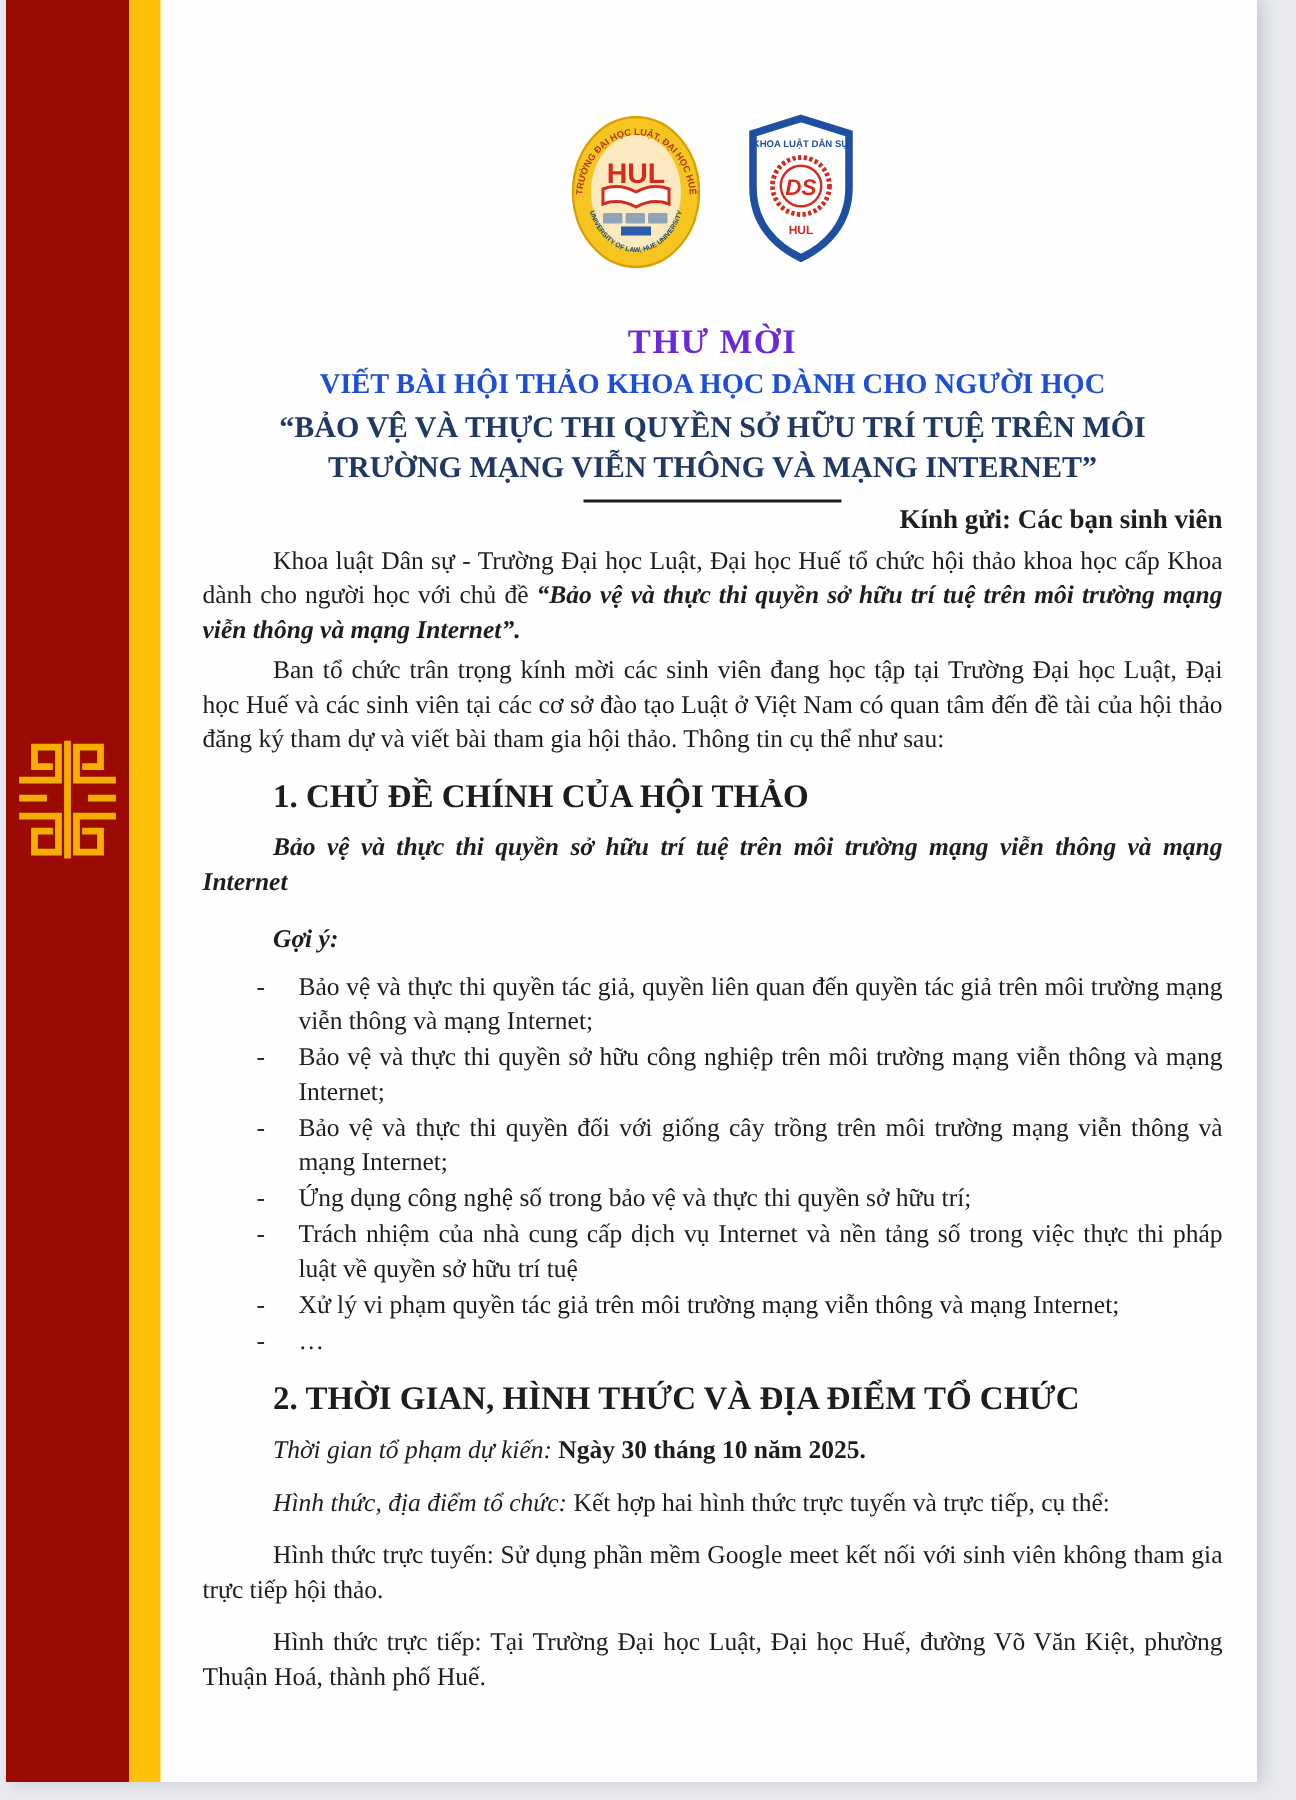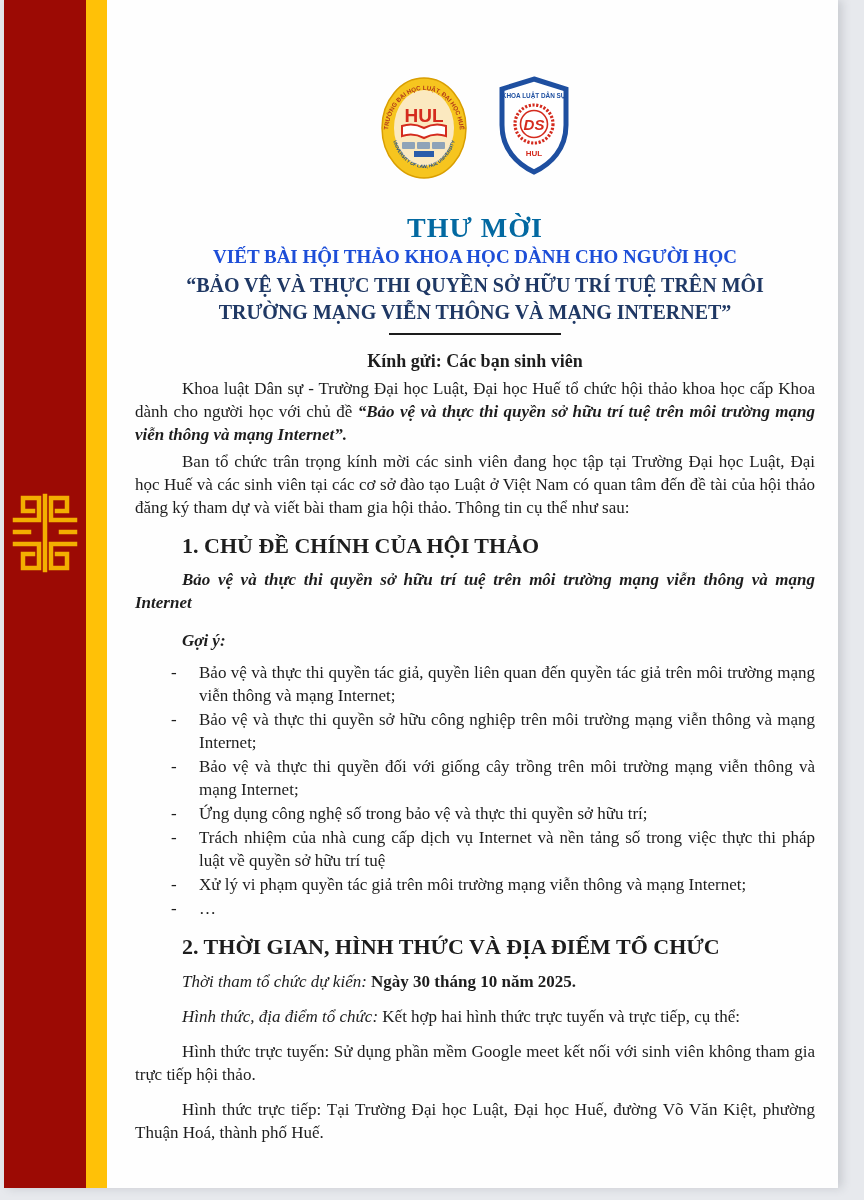--- a/index.html
+++ b/index.html
@@ -31,25 +31,25 @@
   .content {
     position:absolute; left:131px; top:0; width:680px;
     padding-top:76px;
     font-size:17px; line-height:23px;
   }
   .logos {
     display:flex; justify-content:center; align-items:flex-start; gap:30px;
     height:106px;
   }
   .title-block { margin-top:32px; text-align:center; }
-  .t1 { color:#0369a1; font-weight:bold; font-size:28px; line-height:28px; letter-spacing:1px; }
+  .t1 { color:#6d28d9; font-weight:bold; font-size:23px; line-height:28px; letter-spacing:1px; }
   .t2 { color:#1d4ed8; font-weight:bold; font-size:19px; line-height:26px; margin-top:2px; }
   .t3 { color:#1f3864; font-weight:bold; font-size:20px; line-height:27px; margin:2px auto 0; max-width:660px; }
   .title-rule { width:172px; height:0; border-bottom:2.5px solid #1c1c1c; margin:7px auto 0; }
-  .salutation { text-align:center; font-weight:bold; font-size:18px; margin-top:15px; }
+  .salutation { text-align:right; font-weight:bold; font-size:18px; }
   p.body-p { text-align:justify; text-indent:47px; margin-top:4px; }
   .theme-run { font-weight:bold; font-style:italic; }
   .h-num { font-weight:bold; font-size:22px; margin-top:15px; padding-left:47px; }
   .theme-para { font-weight:bold; font-style:italic; text-align:justify; text-indent:47px; margin-top:11px; }
   .hint { font-weight:bold; font-style:italic; margin-top:15px; padding-left:47px; }
   ul.bullets { list-style:none; margin-top:9px; }
   ul.bullets li {
     position:relative; padding-left:64px; text-align:justify; margin-top:1px;
   }
   ul.bullets li .dash {
@@ -141,21 +141,21 @@
       <li><span class="dash">-</span><span>Bảo vệ và thực thi quyền sở hữu công nghiệp trên môi trường mạng viễn thông và mạng Internet;</span></li>
       <li><span class="dash">-</span><span>Bảo vệ và thực thi quyền đối với giống cây trồng trên môi trường mạng viễn thông và mạng Internet;</span></li>
       <li><span class="dash">-</span><span>Ứng dụng công nghệ số trong bảo vệ và thực thi quyền sở hữu trí;</span></li>
       <li><span class="dash">-</span><span>Trách nhiệm của nhà cung cấp dịch vụ Internet và nền tảng số trong việc thực thi pháp luật về quyền sở hữu trí tuệ</span></li>
       <li><span class="dash">-</span><span>Xử lý vi phạm quyền tác giả trên môi trường mạng viễn thông và mạng Internet;</span></li>
       <li><span class="dash">-</span><span>…</span></li>
     </ul>
 
     <div class="h-num">2. THỜI GIAN, HÌNH THỨC VÀ ĐỊA ĐIỂM TỔ CHỨC</div>
 
-    <div class="s2-line"><span class="s2-label">Thời tham tổ chức dự kiến: </span><span class="s2-bold">Ngày 30 tháng 10 năm 2025.</span></div>
+    <div class="s2-line"><span class="s2-label">Thời gian tổ phạm dự kiến: </span><span class="s2-bold">Ngày 30 tháng 10 năm 2025.</span></div>
 
     <div class="s2-line"><span class="s2-label">Hình thức, địa điểm tổ chức: </span><span>Kết hợp hai hình thức trực tuyến và trực tiếp, cụ thể:</span></div>
 
     <p class="s2-para">Hình thức trực tuyến: Sử dụng phần mềm Google meet kết nối với sinh viên không tham gia trực tiếp hội thảo.</p>
 
     <p class="s2-para">Hình thức trực tiếp: Tại Trường Đại học Luật, Đại học Huế, đường Võ Văn Kiệt, phường Thuận Hoá, thành phố Huế.</p>
 
   </div>
 </div>
 

